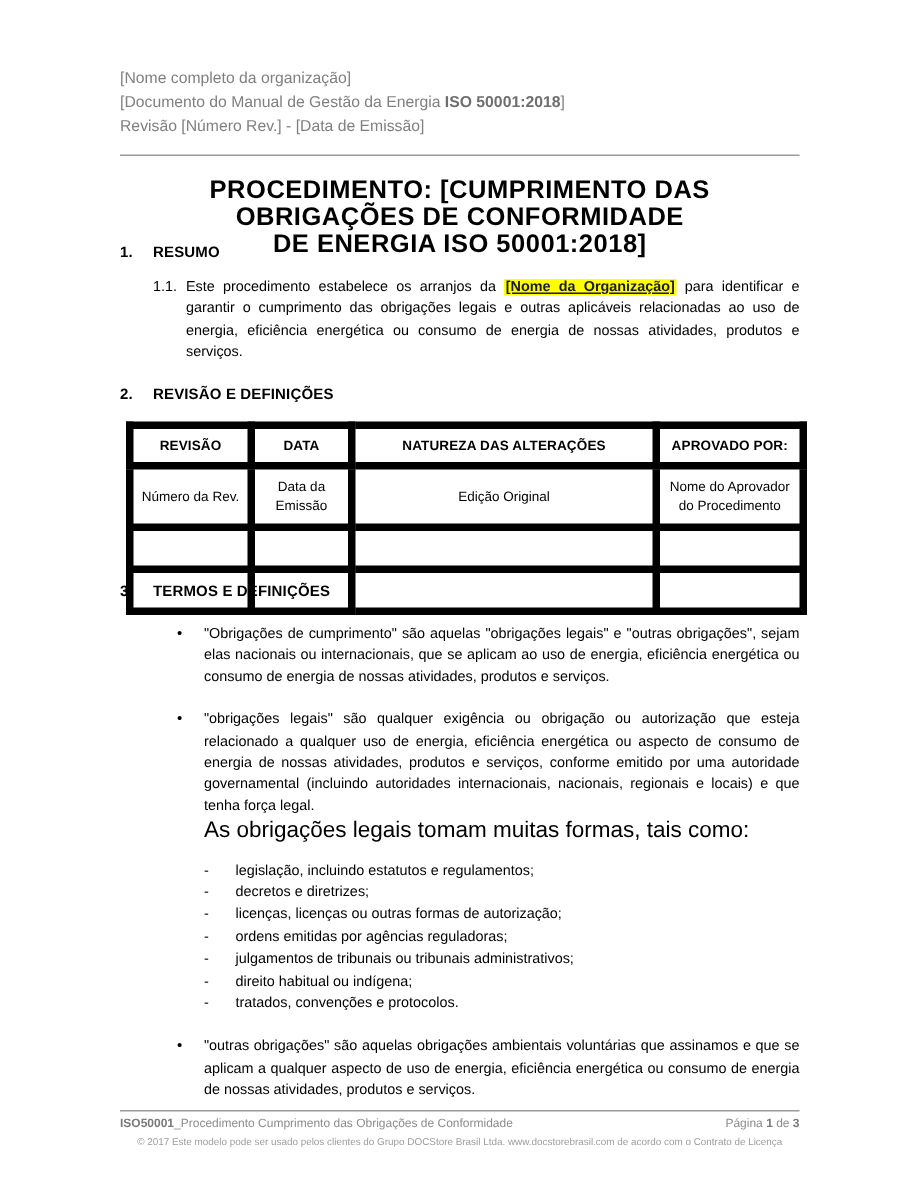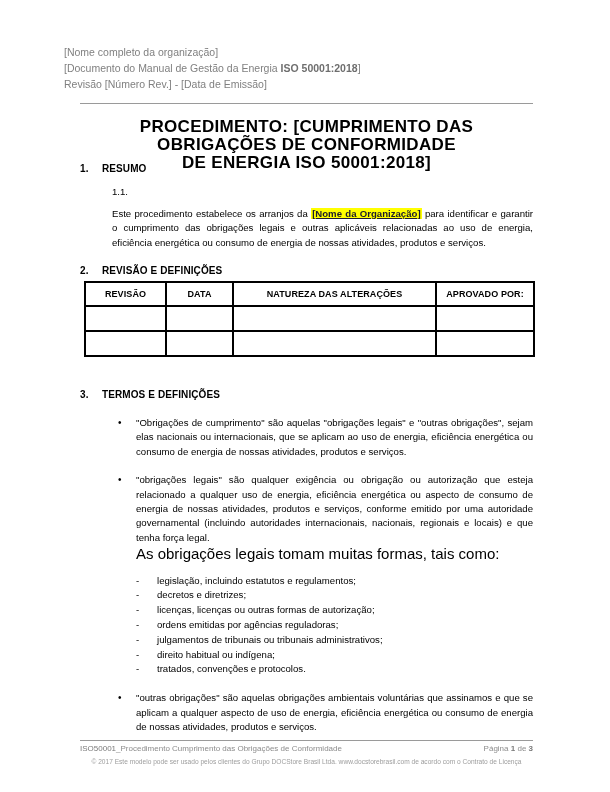--- a/index.html
+++ b/index.html
@@ -19,21 +19,21 @@
     position: relative;
     width: 610px;
     height: 792px;
     background: #ffffff;
     box-sizing: border-box;
   }
 
   
   .doc-header {
     position: absolute;
-    left: 64px;
+    left: 80px;
     top: 44px;
     width: 453px;
   }
   .doc-header .hline {
     color: #808080;
     font-size: 10.5px;
     line-height: 16px;
     white-space: nowrap;
   }
   .doc-header .hline b {
@@ -80,22 +80,21 @@
   }
   .sec-head:first-child { margin-top: 0; }
   .sec-head .num { width: 22px; flex: 0 0 22px; }
   .sec-head .txt { flex: 1; }
 
   .sub-item {
     display: flex;
     font-size: 9.6px;
     line-height: 14.4px;
     margin-top: 9px;
-    margin-left: 32px;
-    flex-direction: column;
+    margin-left: 22px;
   }
   .sub-item .num { width: 22px; flex: 0 0 22px; }
   .sub-item .txt { flex: 1; text-align: justify; }
 
   mark.hl {
     background: #ffff00;
     color: #1a1a2e;
     font-weight: bold;
     padding: 0 1px;
     text-decoration: underline;
@@ -104,21 +103,21 @@
   
   table.rev {
     position: absolute;
     left: 84px;
     top: 281px;
     width: 449px;
     border-collapse: collapse;
     table-layout: fixed;
   }
   table.rev th, table.rev td {
-    border: 2px solid #000000;
+    border: 5px solid #000000;
     font-size: 9px;
     text-align: center;
     vertical-align: middle;
     padding: 3px 4px;
     line-height: 13px;
   }
   table.rev th {
     font-weight: bold;
     height: 16px;
     letter-spacing: 0.01em;
@@ -201,21 +200,21 @@
     width: 453px;
   }
   .footer-row1 {
     display: flex;
     justify-content: space-between;
     align-items: baseline;
     color: #8c8c8c;
     font-size: 8px;
     line-height: 12px;
   }
-  .footer-row1 .fleft b { font-weight: normal; color: #7a7a7a; }
+  .footer-row1 .fleft b { font-weight: bold; color: #7a7a7a; }
   .footer-row1 .fright b { font-weight: bold; color: #7a7a7a; }
   .footer-row2 {
     text-align: center;
     color: #9d9d9d;
     font-size: 6.6px;
     line-height: 11px;
     margin-top: 1px;
   }
 </style>
 </head>
@@ -262,20 +261,26 @@
       </colgroup>
     <thead>
       <tr>
         <th>REVISÃO</th>
         <th>DATA</th>
         <th>NATUREZA DAS ALTERAÇÕES</th>
         <th>APROVADO POR:</th>
       </tr>
     </thead>
     <tbody>
+      <tr class="filled">
+        <td>Número da Rev.</td>
+        <td>Data da Emissão</td>
+        <td>Edição Original</td>
+        <td>Nome do Aprovador do Procedimento</td>
+      </tr>
       <tr class="empty">
         <td></td>
         <td></td>
         <td></td>
         <td></td>
       </tr>
       <tr class="empty">
         <td></td>
         <td></td>
         <td></td>

